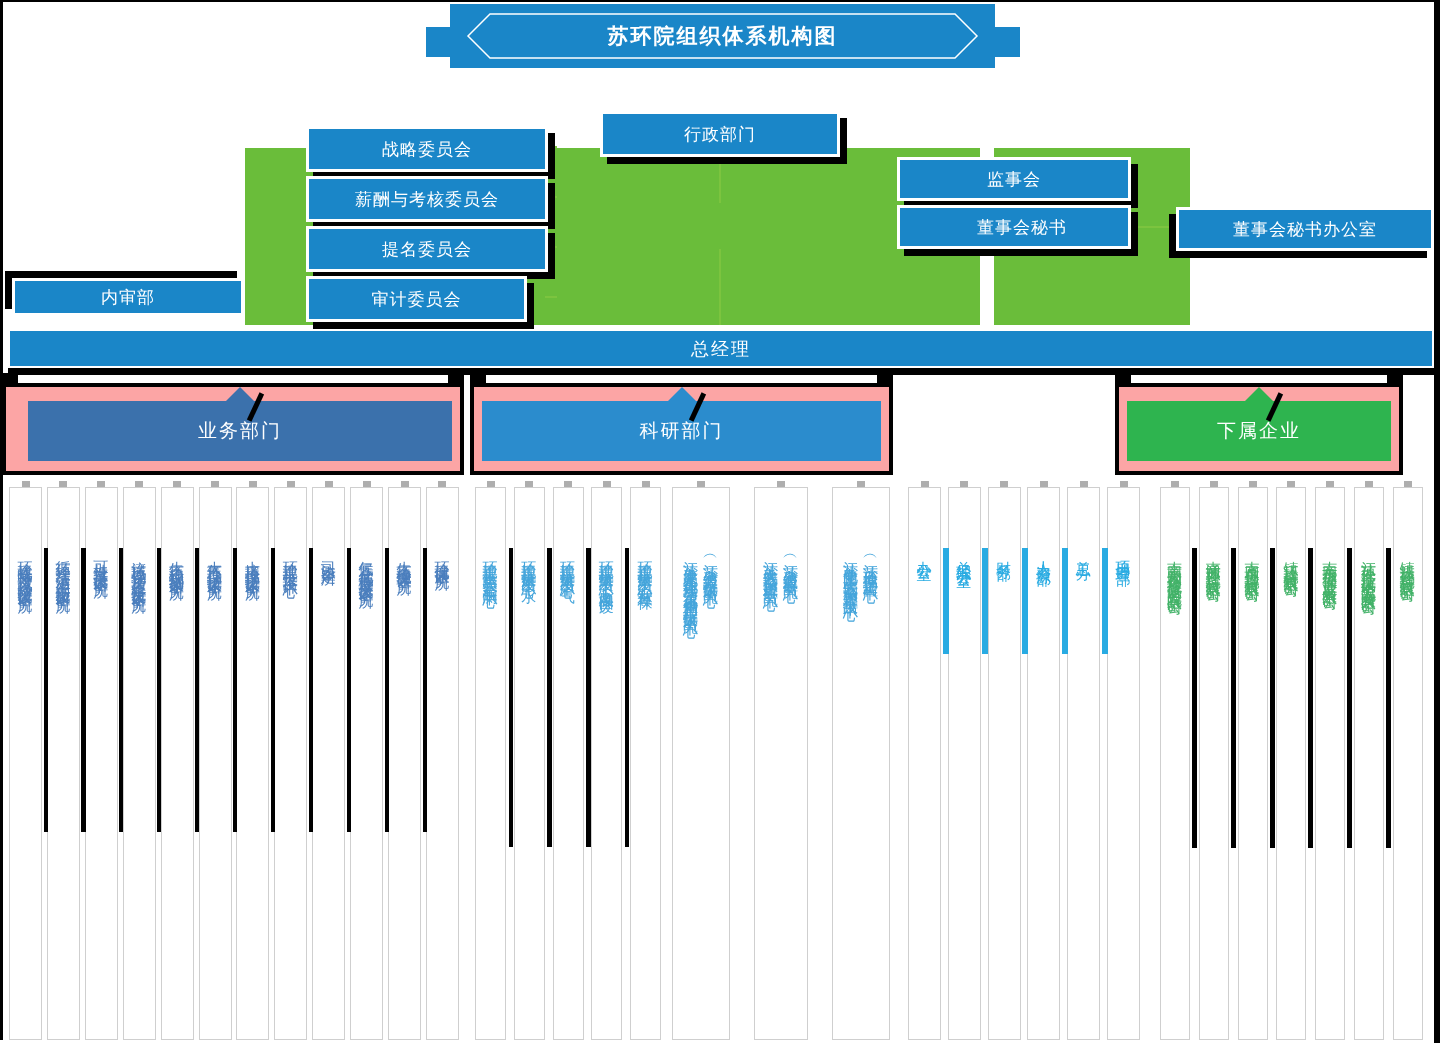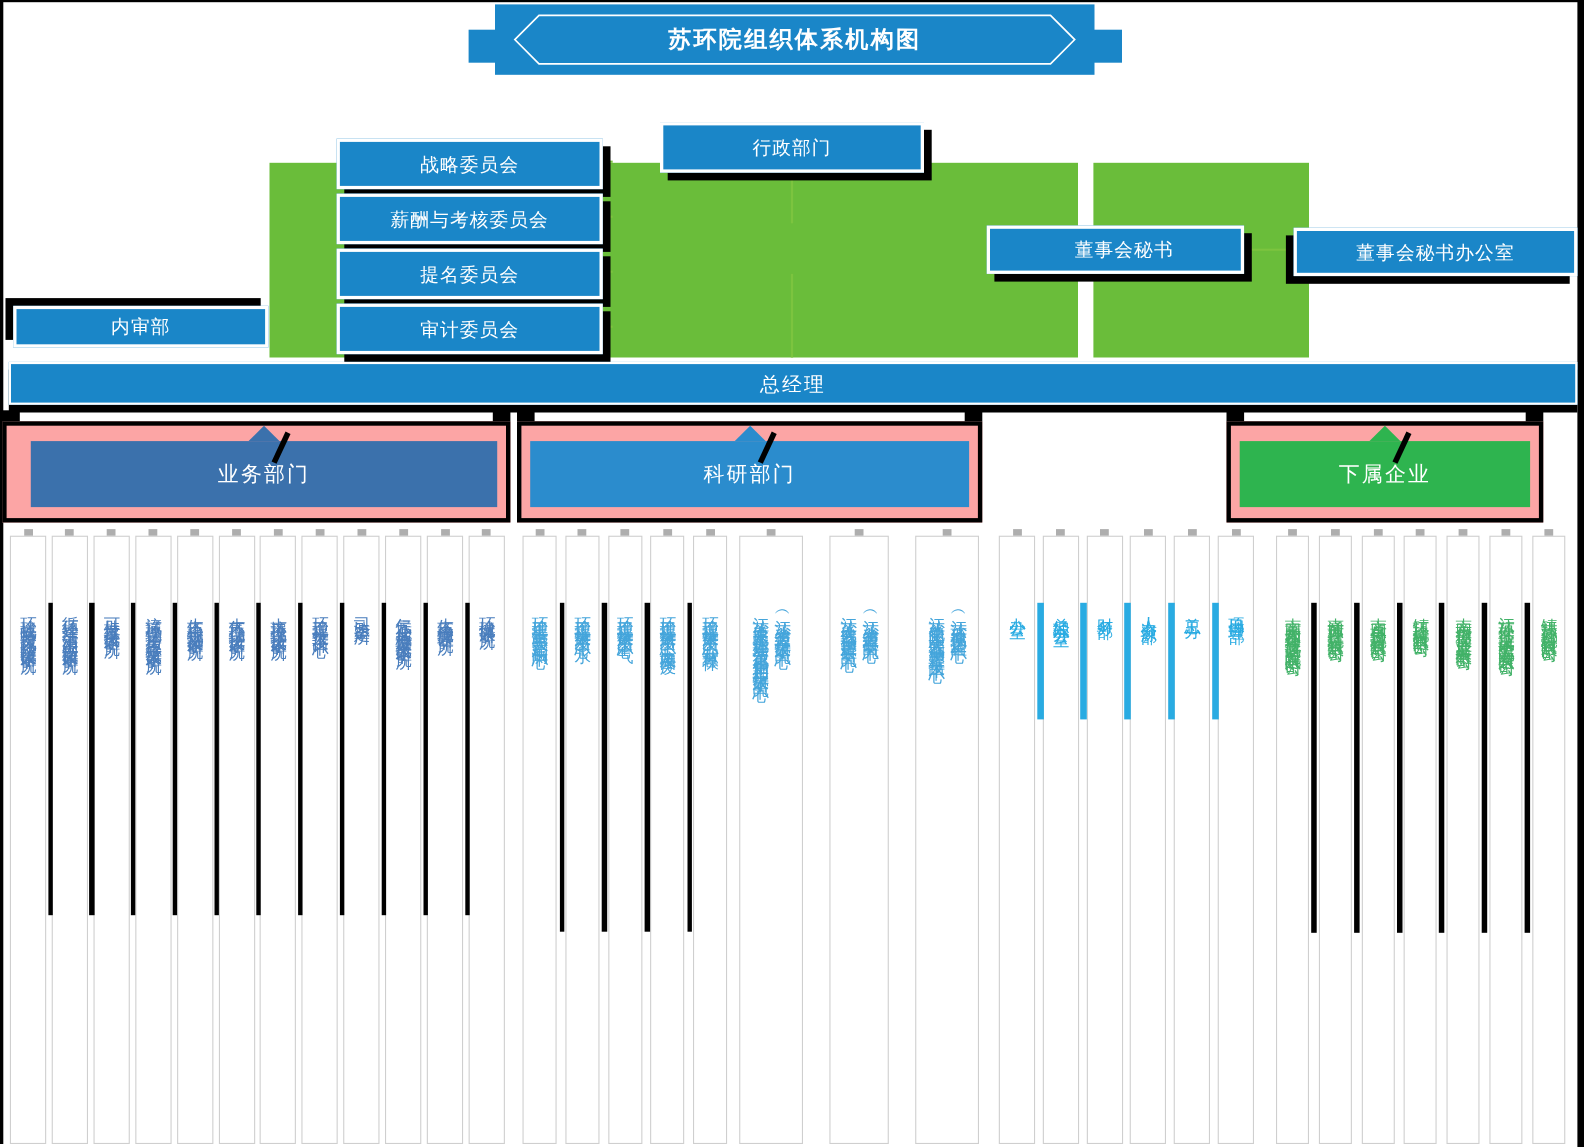--- a/index.html
+++ b/index.html
@@ -88,24 +88,27 @@
   <div id="committee-stack">
       <div class="abs obox" style="left: 306px; top: 126px; width: 242px; height: 46px;">
         <span>战略委员会</span>
       </div>
       <div class="abs obox" style="left: 306px; top: 176px; width: 242px; height: 46px;">
         <span>薪酬与考核委员会</span>
       </div>
       <div class="abs obox" style="left: 306px; top: 226px; width: 242px; height: 46px;">
         <span>提名委员会</span>
       </div>
-      <div class="abs obox" style="left: 306px; top: 276px; width: 242px; height: 46px;">
+      <div class="abs obox" style="left: 306px; top: 276px; width: 221px; height: 46px;">
         <span>审计委员会</span>
       </div>
     </div>
+  <div class="abs obox" style="left:897px;top:157px;width:234px;height:44px;">
+    <span>监事会</span>
+  </div>
   <div class="abs obox" style="left:897px;top:205px;width:234px;height:44px;padding-left:16px;">
     <span>董事会秘书</span>
   </div>
   <div class="abs obox sh-lb" style="left:1176px;top:207px;width:258px;height:44px;">
     <span>董事会秘书办公室</span>
   </div>
   <div class="abs obox sh-lt" style="left:12px;top:278px;width:232px;height:38px;">
     <span>内审部</span>
   </div>
   <div class="abs gm-bar">

